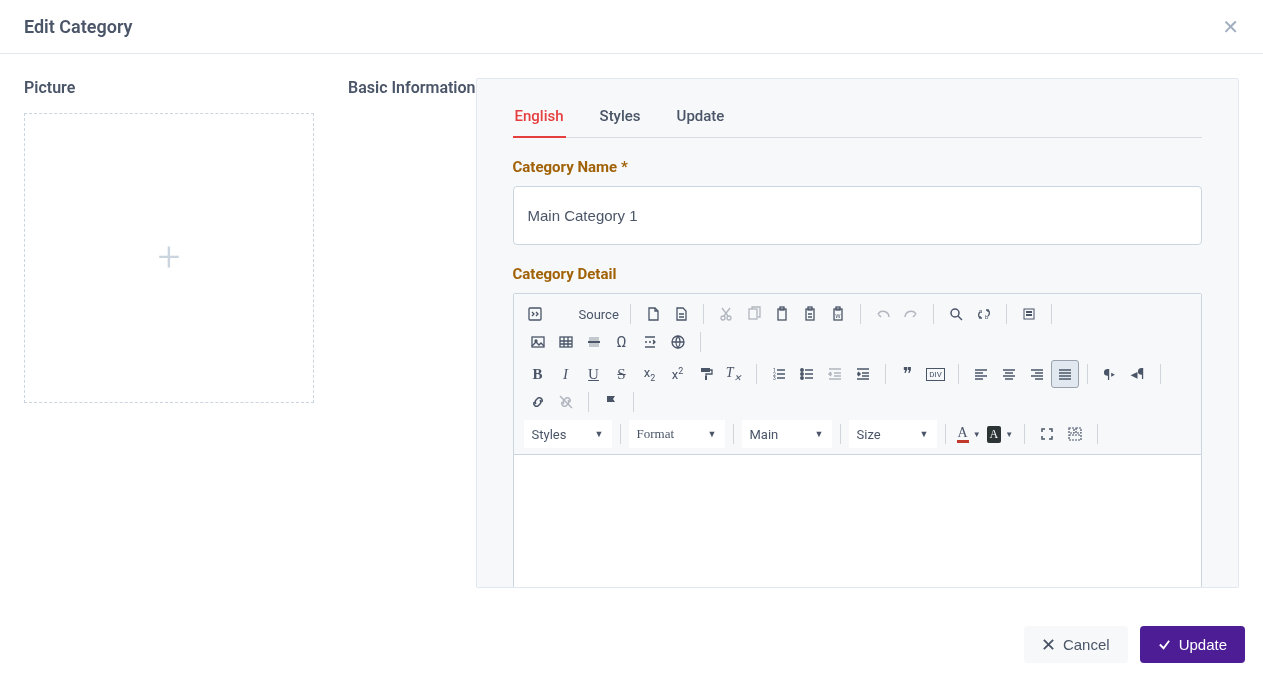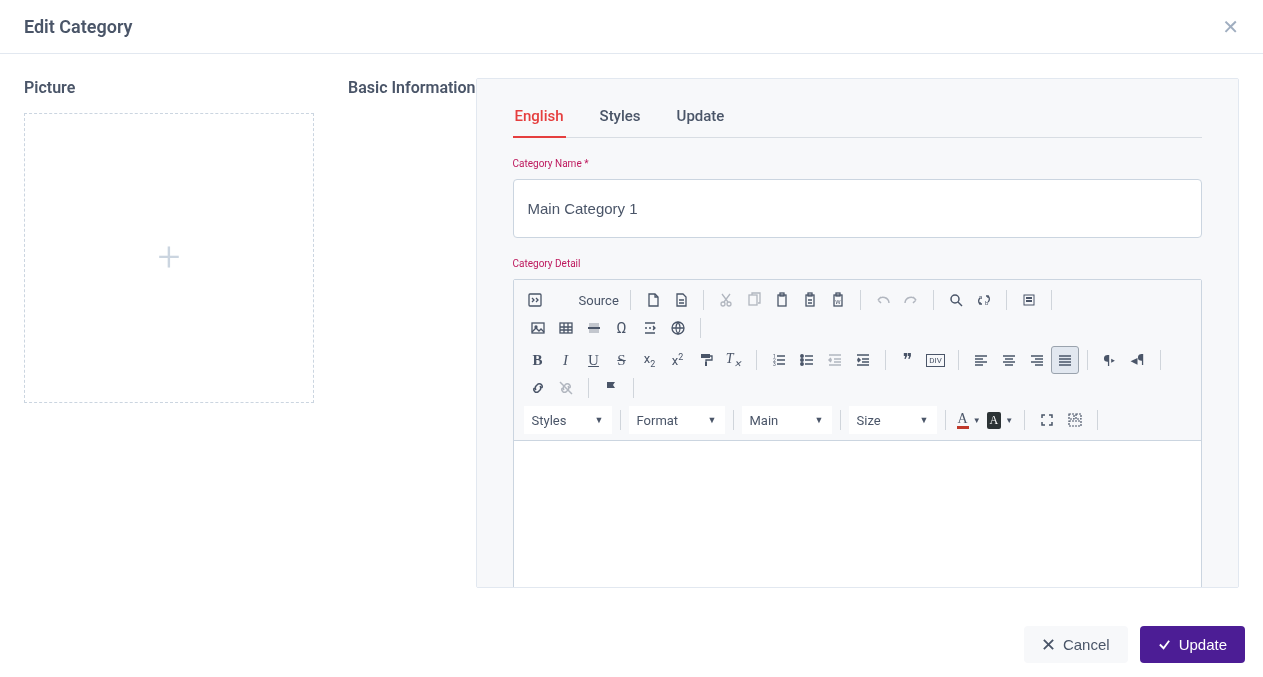--- a/index.html
+++ b/index.html
@@ -109,23 +109,23 @@
   .tab.active::after {
     content: '';
     position: absolute;
     bottom: -1px;
     left: 0;
     right: 0;
     height: 2px;
     background: #e53e3e;
   }
   .field-label {
-    font-size: 10px;
-    font-weight: 400;
-    color: #be185d;
+    font-size: 15px;
+    font-weight: 700;
+    color: #a16207;
     margin-bottom: 10px;
     display: block;
   }
   .text-input {
     width: 100%;
     padding: 20px 14px;
     border: 1px solid #cbd5e0;
     border-radius: 4px;
     font-size: 15px;
     color: #4a5568;
@@ -191,21 +191,21 @@
     padding: 0 8px;
     font-size: 13px;
     background: #fff;
     gap: 8px;
   }
   .dropdown-btn .caret {
     font-size: 9px;
     color: #4a5568;
   }
   .dropdown-btn.styles-dd { width: 88px; gap: 18px; }
-  .dropdown-btn.format-dd { width: 96px; }
+  .dropdown-btn.format-dd { width: 96px; font-family: Liberation Serif, serif; }
   .dropdown-btn.font-dd   { width: 90px; }
   .dropdown-btn.size-dd   { width: 88px; }
   .editor-content {
     min-height: 170px;
     padding: 12px;
     background: #fff;
   }
   .modal-footer {
     display: flex;
     justify-content: flex-end;

